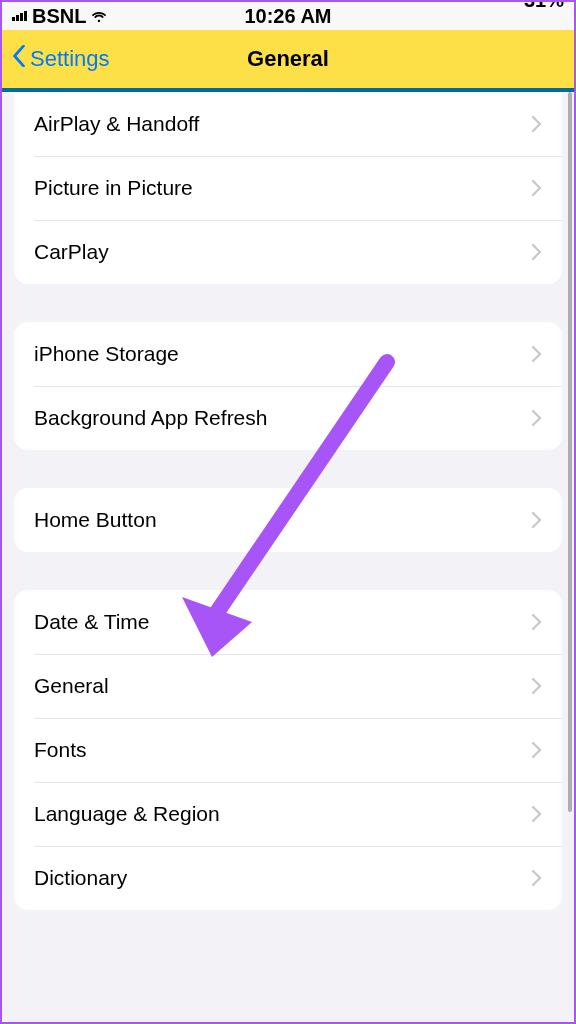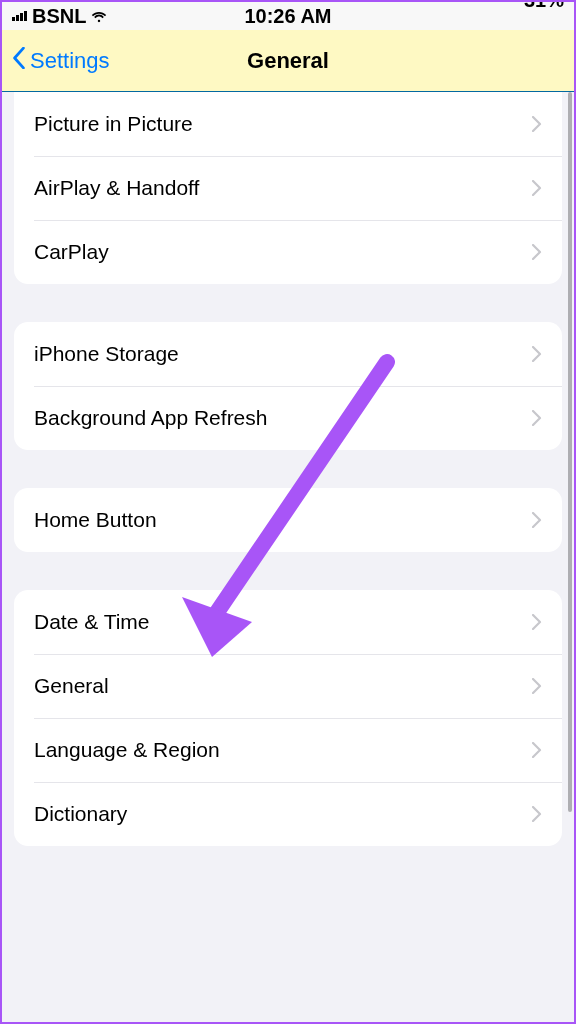--- a/index.html
+++ b/index.html
@@ -47,22 +47,22 @@
     .battery-fill {
       position: absolute; left: 1px; top: 1px; bottom: 1px;
       width: 31%; background: #000; border-radius: 1px;
     }
     .battery-tip {
       width: 2px; height: 5px; background: #000; border-radius: 0 1px 1px 0; margin-left: 1px;
     }
     
     .nav-bar {
       height: 62px;
-      background: #fef9c3;
-      border-bottom: 1px solid #0369a1;
+      background: #fde047;
+      border-bottom: 4px solid #0369a1;
       display: flex;
       align-items: center;
       position: relative;
       padding: 0 10px;
       text-align: center;
     }
     .nav-back {
       display: flex; align-items: center; color: #007aff; font-size: 22px;
       gap: 4px;
     }
@@ -162,36 +162,36 @@
       </span>
       <span>Settings</span>
     </div>
     <div class="nav-title">General</div>
   </div>
 
   <div class="content">
 
     <div class="group first">
       <div class="row">
+        <span>AirPlay &amp; Handoff</span>
+        <span class="chev-right">
+            <svg viewBox="0 0 10 16">
+              <path d="M1 1l7 7-7 7" stroke="#c7c7cc" stroke-width="2.2" fill="none" stroke-linecap="round" stroke-linejoin="round"></path>
+            </svg>
+          </span>
+      </div>
+      <div class="row">
         <span>Picture in Picture</span>
         <span class="chev-right">
             <svg viewBox="0 0 10 16">
               <path d="M1 1l7 7-7 7" stroke="#c7c7cc" stroke-width="2.2" fill="none" stroke-linecap="round" stroke-linejoin="round"></path>
             </svg>
           </span>
       </div>
       <div class="row">
-        <span>AirPlay &amp; Handoff</span>
-        <span class="chev-right">
-            <svg viewBox="0 0 10 16">
-              <path d="M1 1l7 7-7 7" stroke="#c7c7cc" stroke-width="2.2" fill="none" stroke-linecap="round" stroke-linejoin="round"></path>
-            </svg>
-          </span>
-      </div>
-      <div class="row">
         <span>CarPlay</span>
         <span class="chev-right">
             <svg viewBox="0 0 10 16">
               <path d="M1 1l7 7-7 7" stroke="#c7c7cc" stroke-width="2.2" fill="none" stroke-linecap="round" stroke-linejoin="round"></path>
             </svg>
           </span>
       </div>
     </div>
 
     <div class="group">
@@ -228,20 +228,28 @@
       <div class="row">
         <span>Date &amp; Time</span>
         <span class="chev-right">
             <svg viewBox="0 0 10 16">
               <path d="M1 1l7 7-7 7" stroke="#c7c7cc" stroke-width="2.2" fill="none" stroke-linecap="round" stroke-linejoin="round"></path>
             </svg>
           </span>
       </div>
       <div class="row">
         <span>General</span>
+        <span class="chev-right">
+            <svg viewBox="0 0 10 16">
+              <path d="M1 1l7 7-7 7" stroke="#c7c7cc" stroke-width="2.2" fill="none" stroke-linecap="round" stroke-linejoin="round"></path>
+            </svg>
+          </span>
+      </div>
+      <div class="row">
+        <span>Fonts</span>
         <span class="chev-right">
             <svg viewBox="0 0 10 16">
               <path d="M1 1l7 7-7 7" stroke="#c7c7cc" stroke-width="2.2" fill="none" stroke-linecap="round" stroke-linejoin="round"></path>
             </svg>
           </span>
       </div>
       <div class="row">
         <span>Language &amp; Region</span>
         <span class="chev-right">
             <svg viewBox="0 0 10 16">

